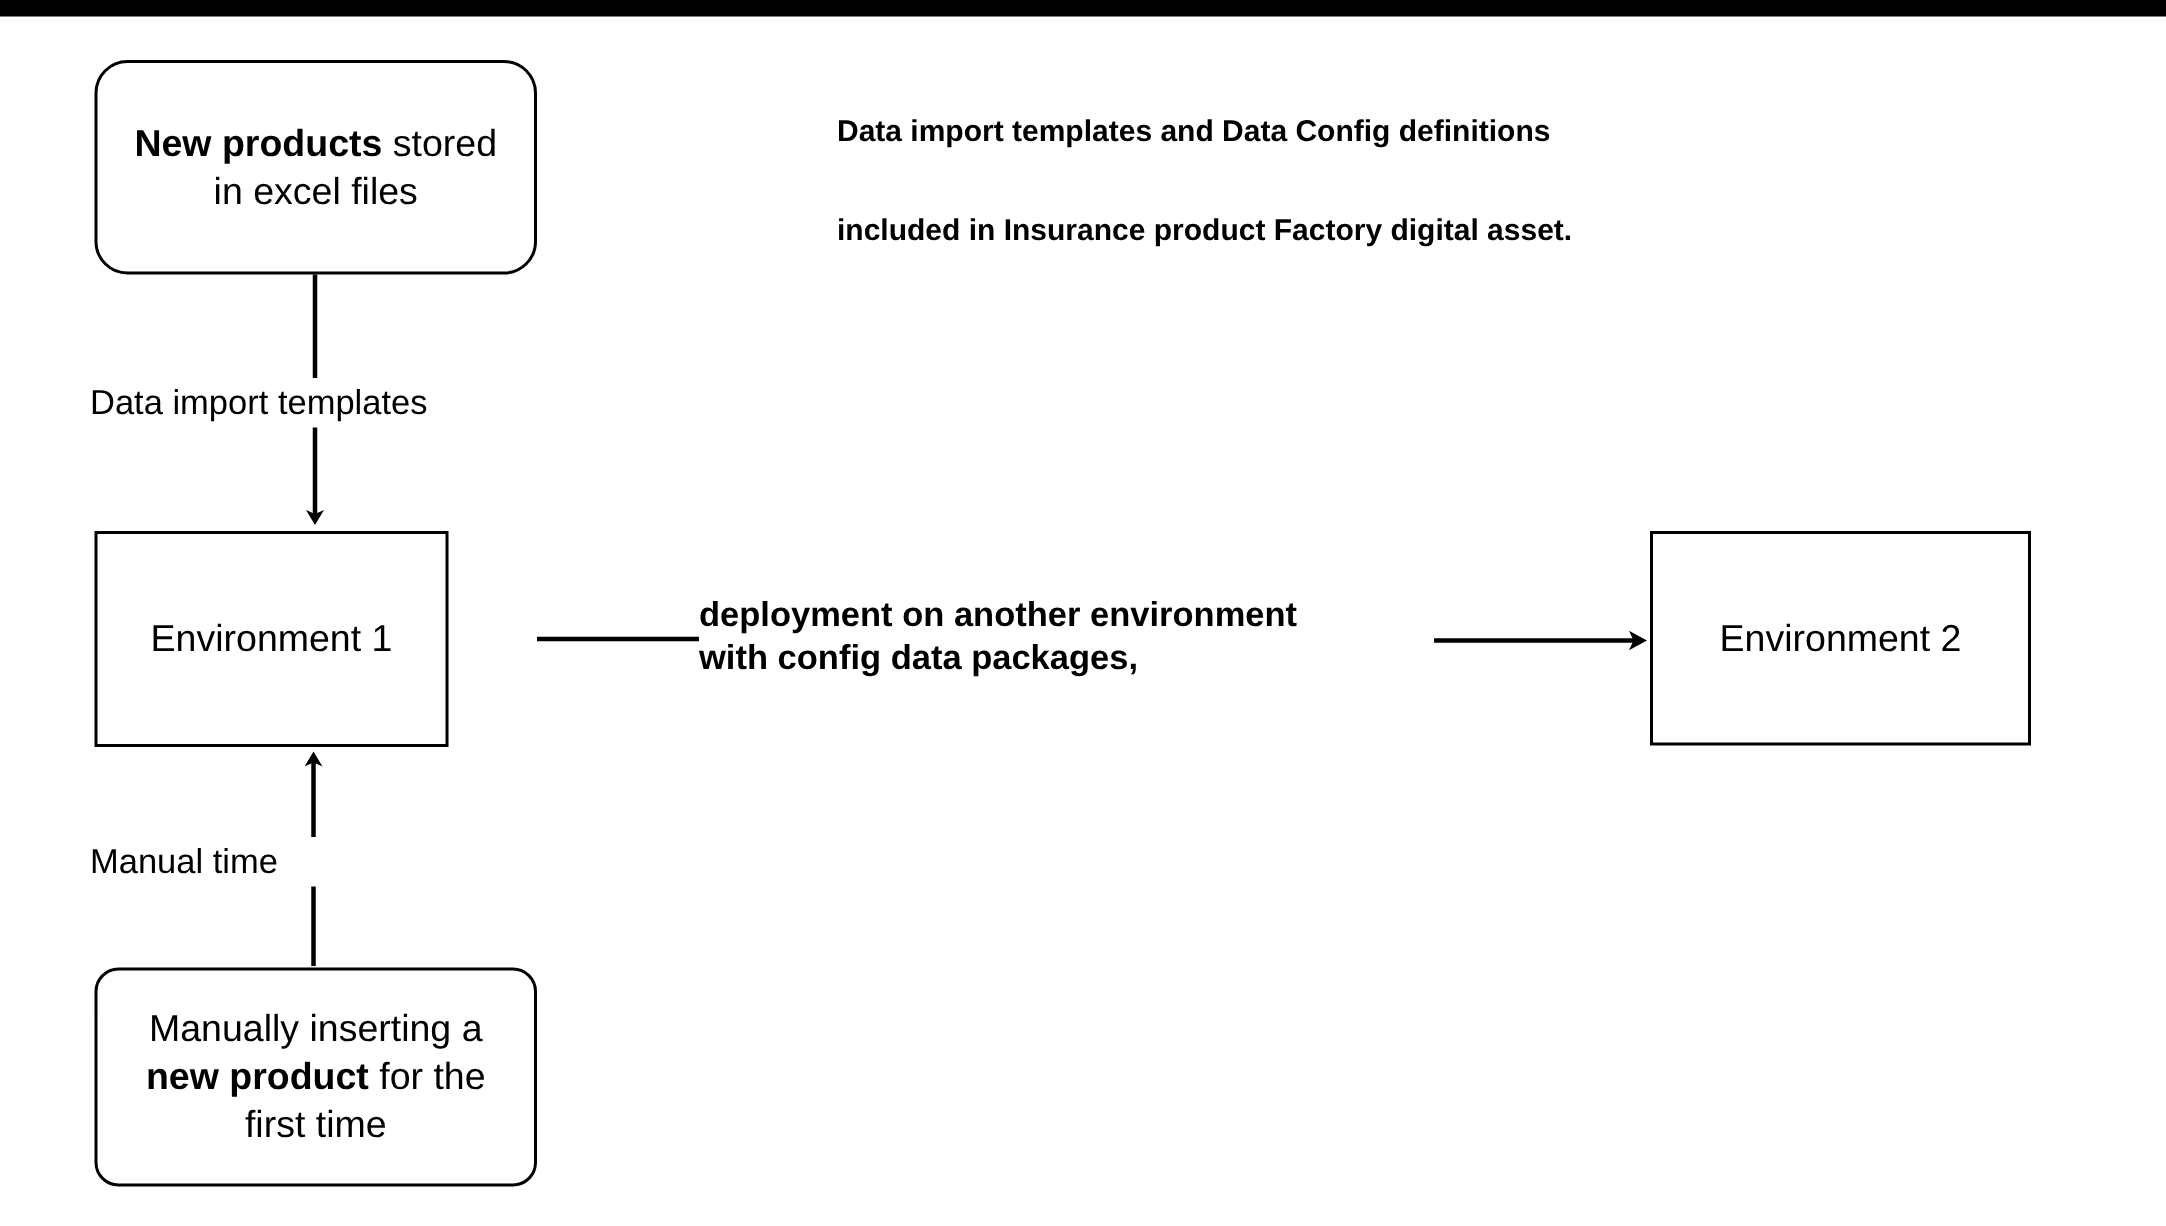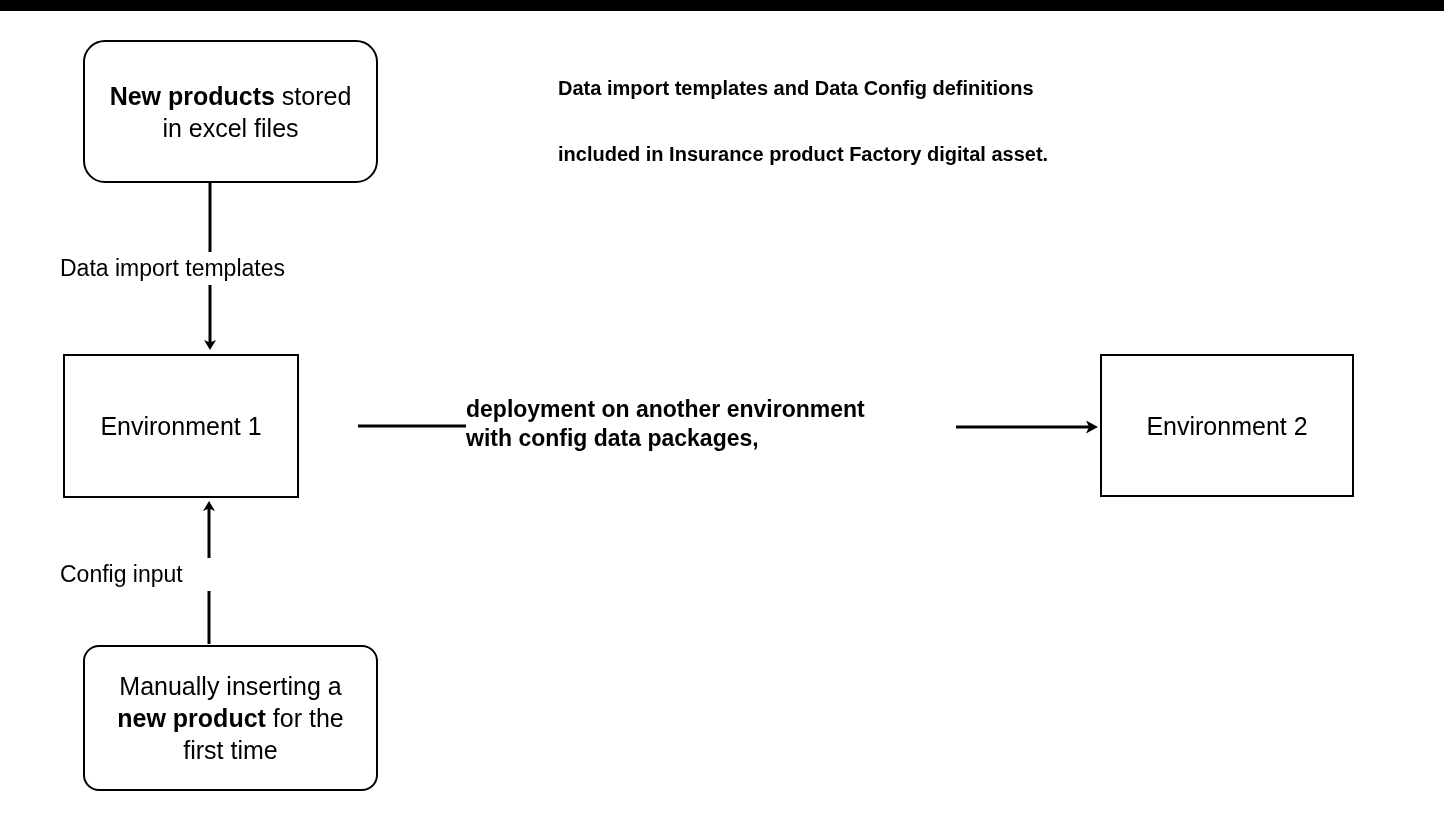--- a/index.html
+++ b/index.html
@@ -34,21 +34,20 @@
     display: flex;
     align-items: center;
     justify-content: center;
     text-align: center;
     color: #000000;
     font-size: 25px;
     line-height: 1.28;
   }
   .node-rounded {
     border-radius: 22px;
-    margin-left: 20px;
   }
   .node-text {
     width: 100%;
     padding: 0 6px;
     box-sizing: border-box;
   }
   
   #node-new-products {
     left: 63px;
     top: 40px;
@@ -181,20 +180,20 @@
     </div>
   </div>
 
   <div id="header-note">
     <span class="note-line">Data import templates and Data Config definitions</span>
     <span class="note-line">included in Insurance product Factory digital asset.</span>
   </div>
 
   <div class="edge-label" id="label-data-import">Data import templates</div>
 
-  <div class="edge-label" id="label-manual-input">Config input</div>
+  <div class="edge-label" id="label-manual-input">Manual time</div>
 
   <div class="edge-label" id="label-deployment">
     <span>deployment on another environment</span><br>
     <span>with config data packages,</span><br>
   </div>
 
 </div>
 
 </body></html>

